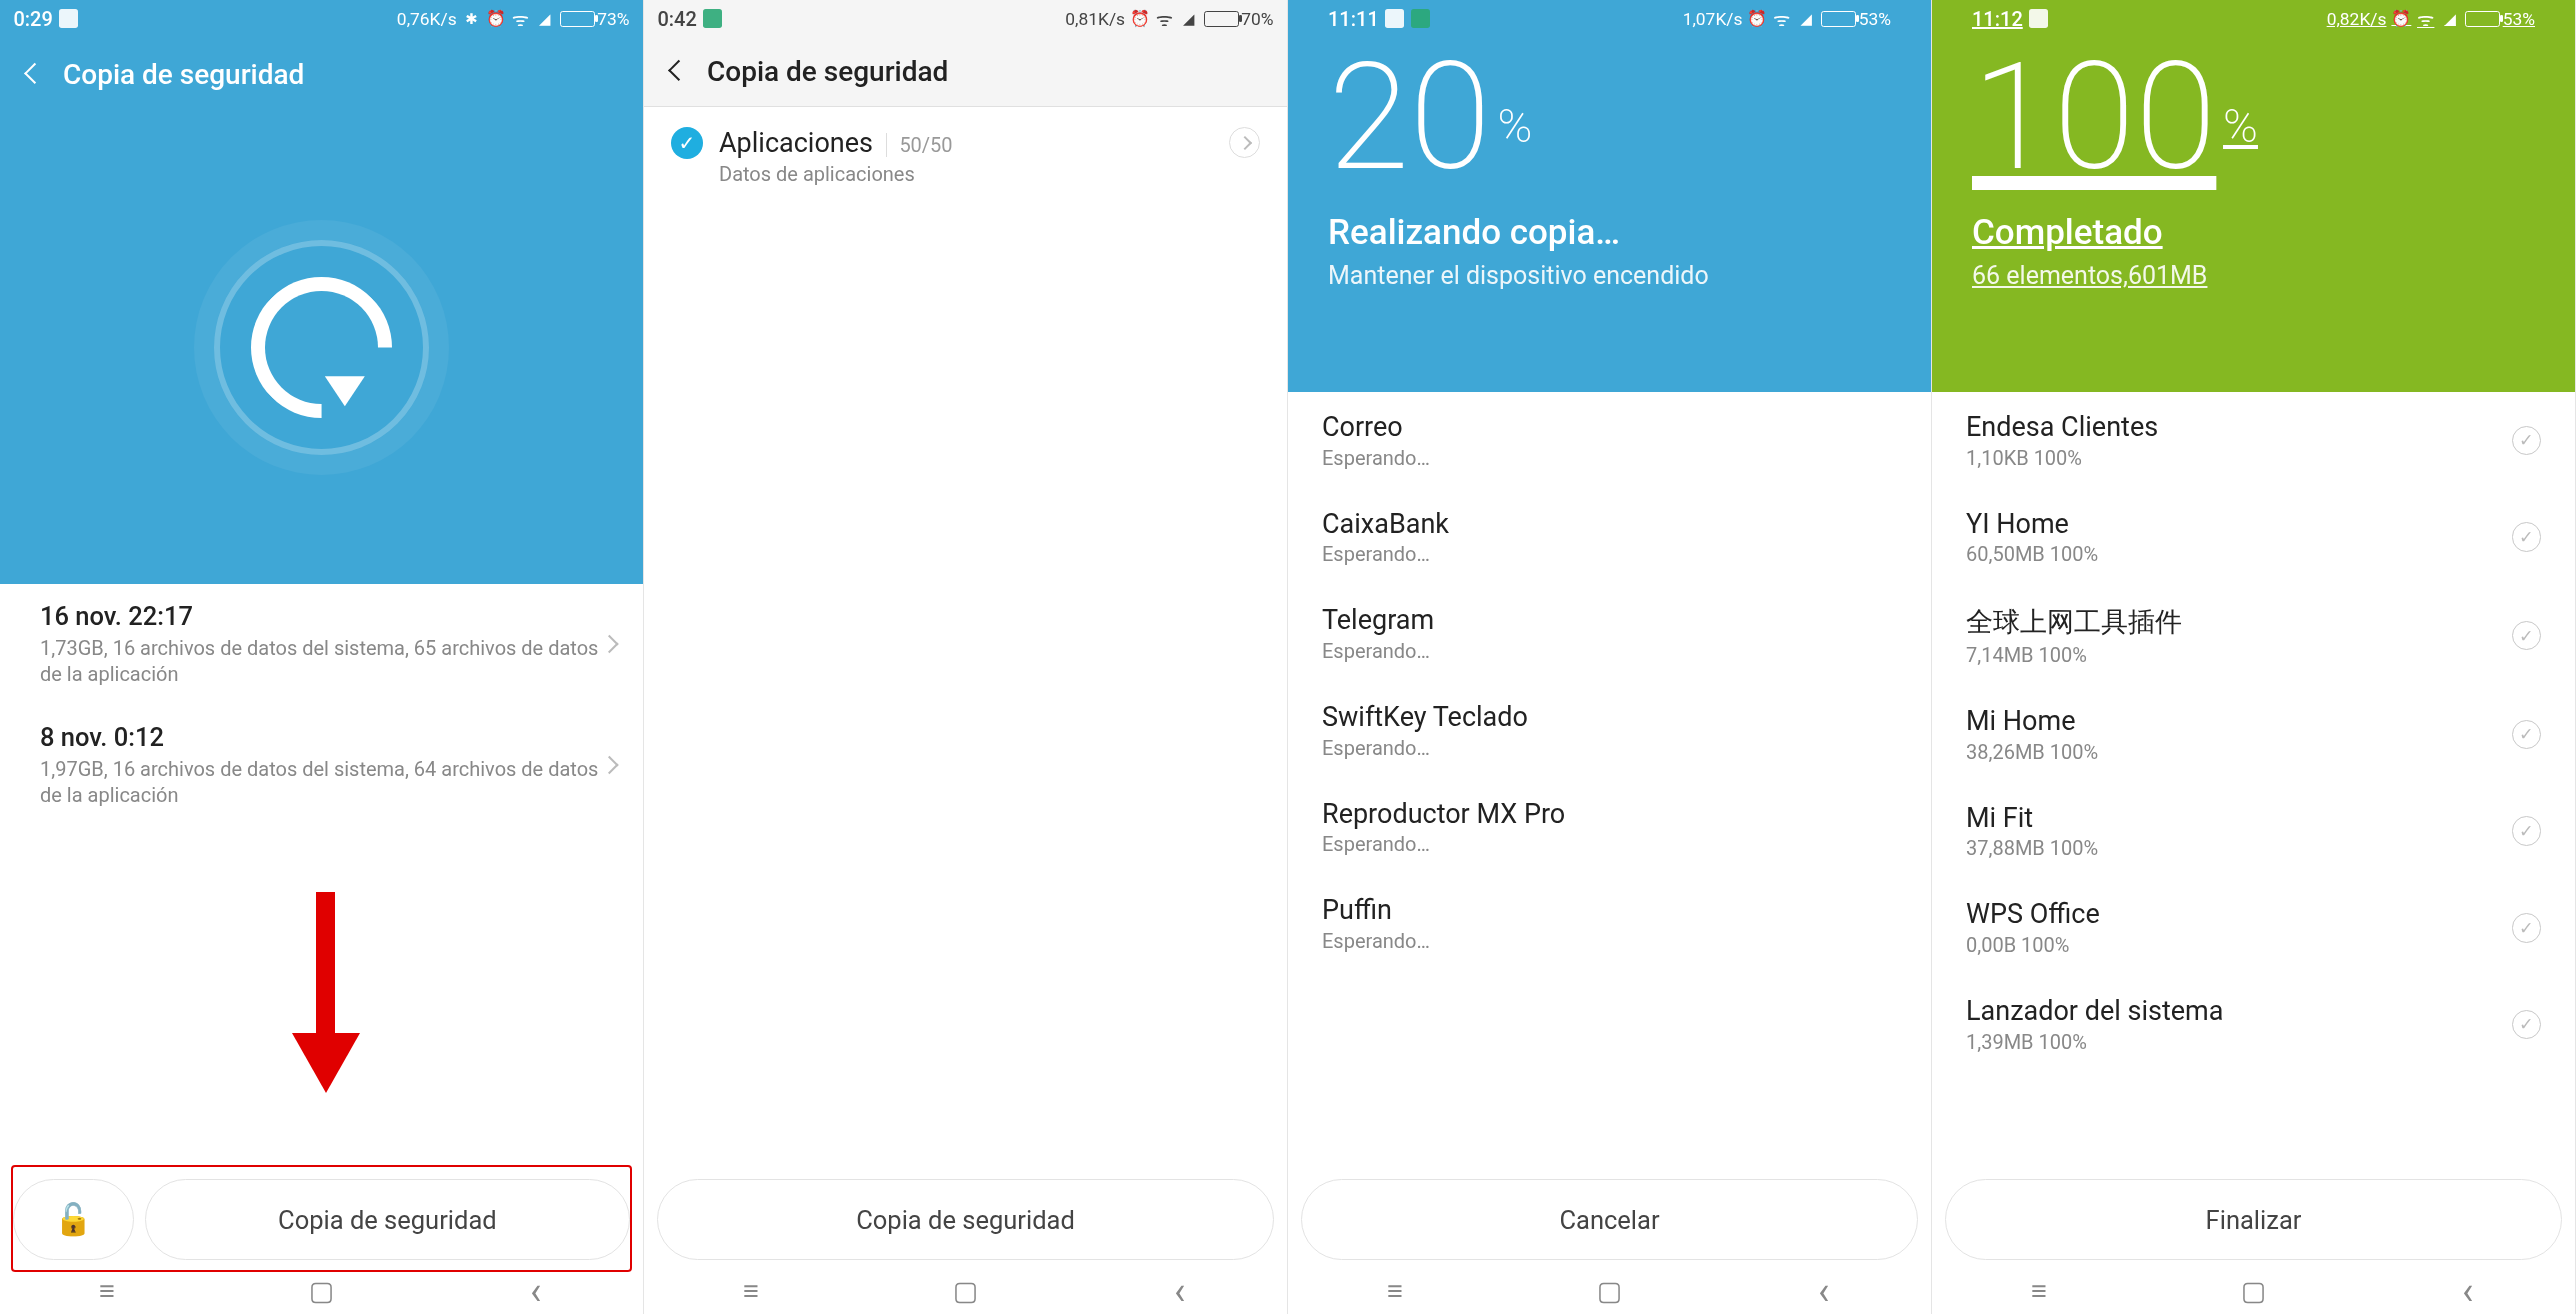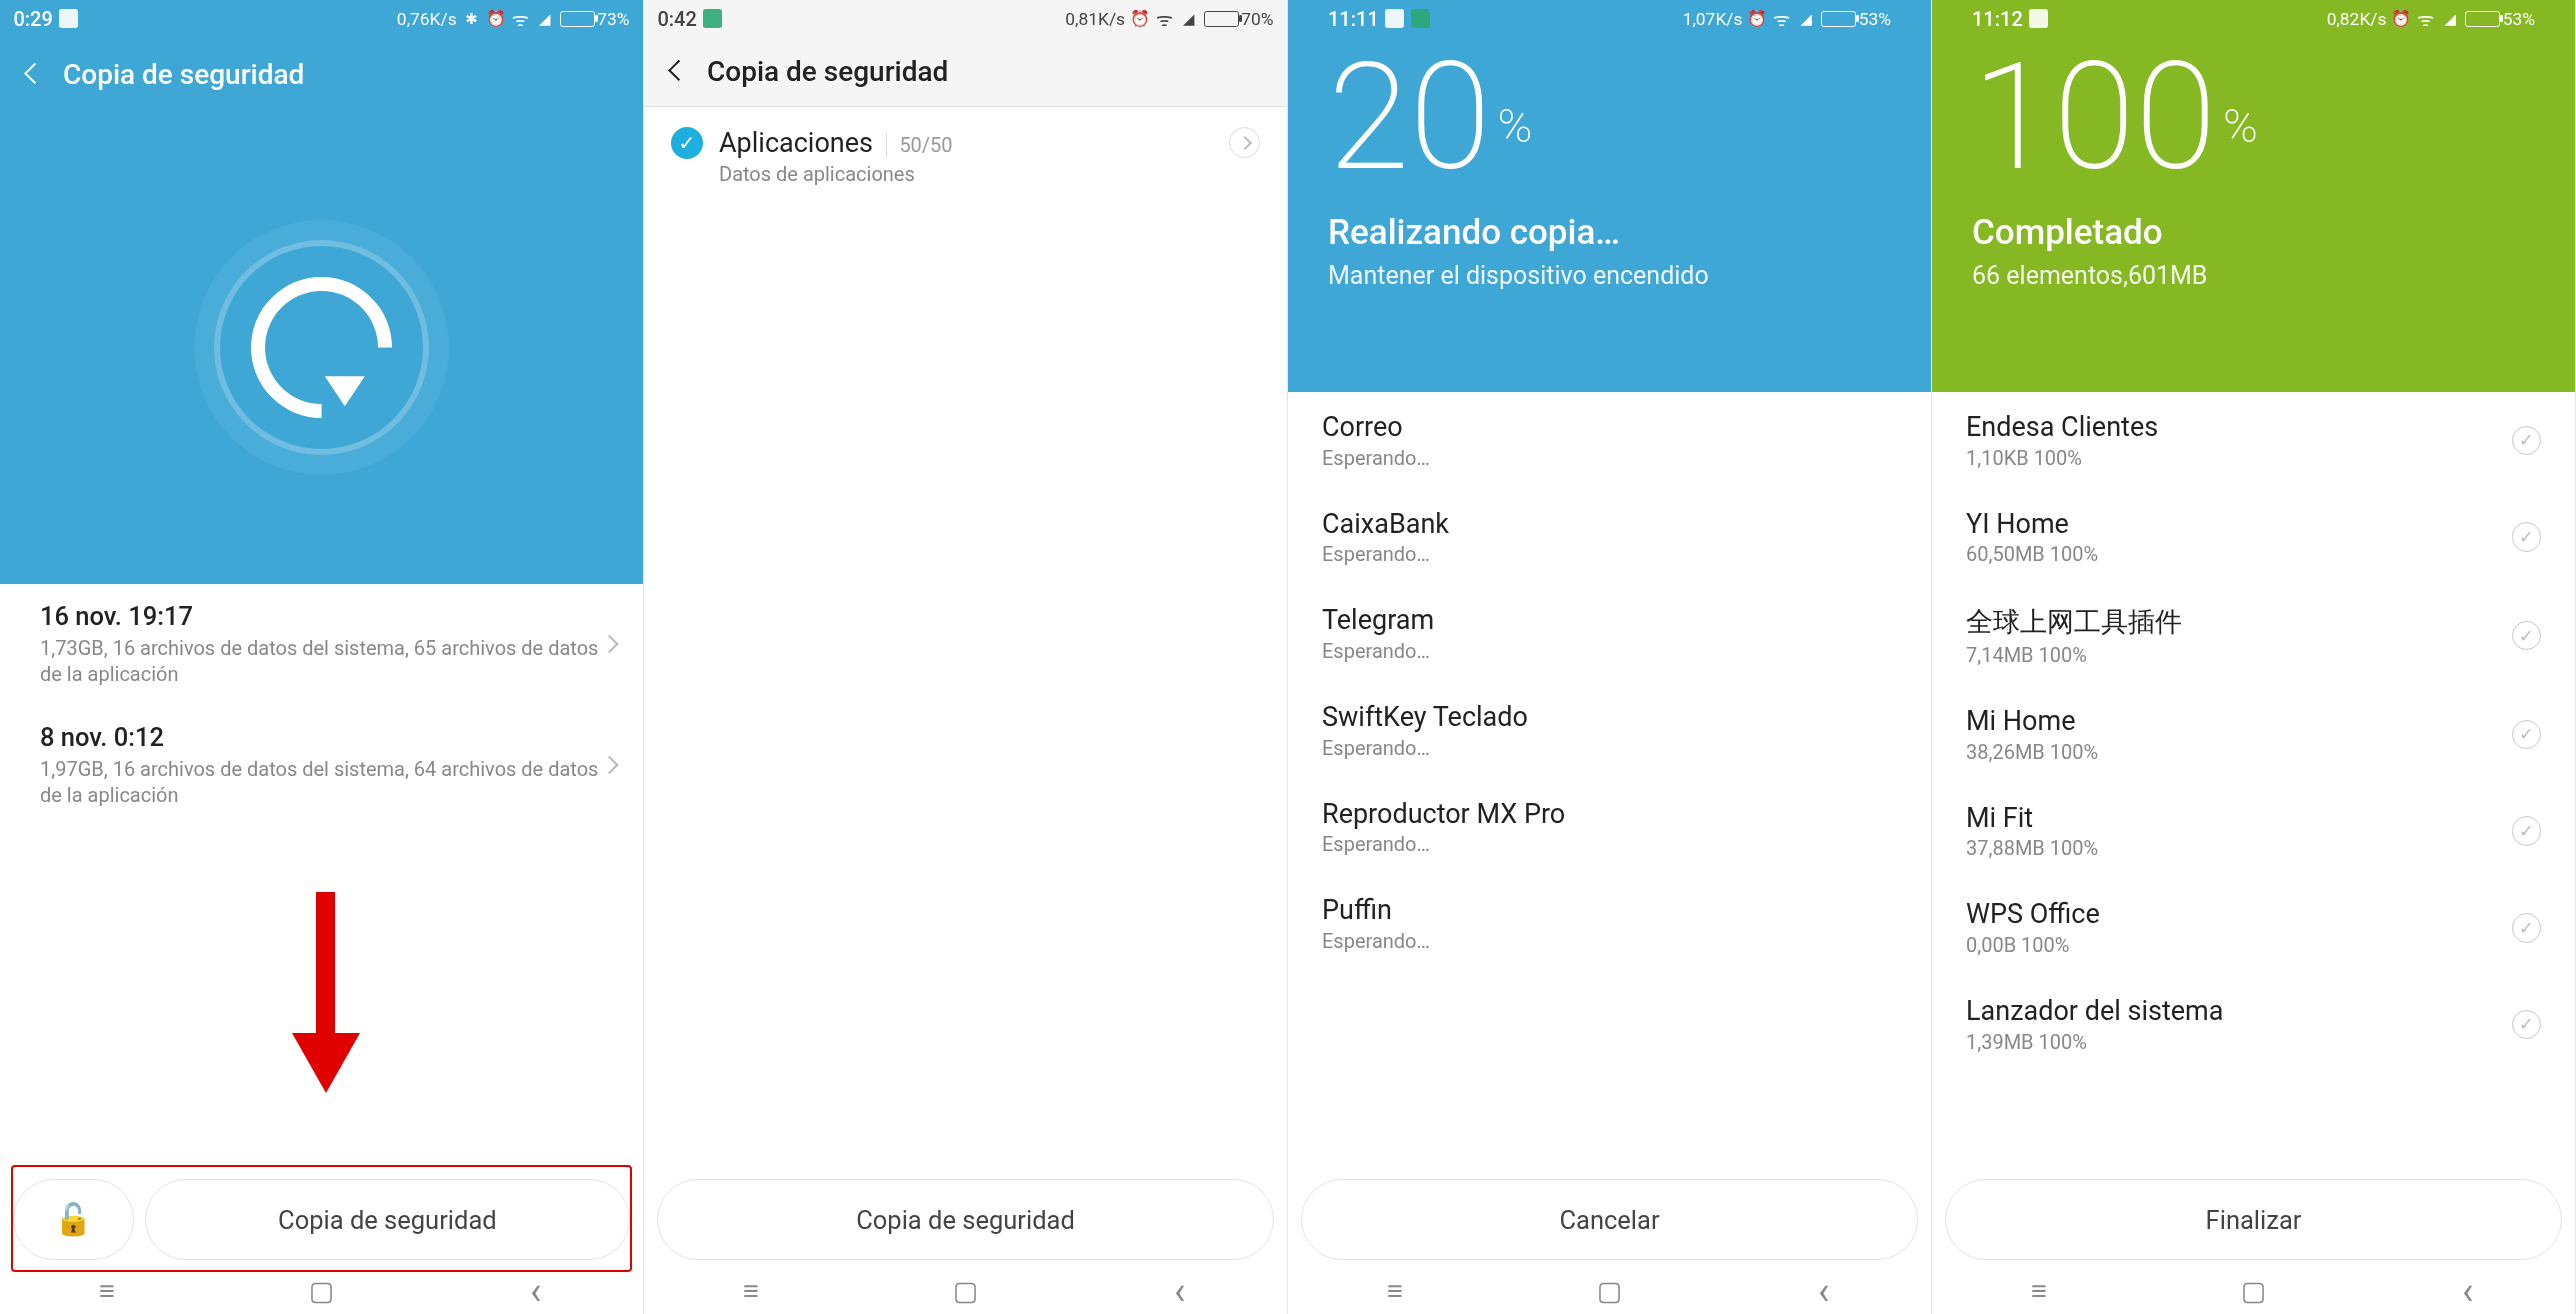--- a/index.html
+++ b/index.html
@@ -159,21 +159,21 @@
   }
   .cat-chev::before{
     content:""; width:8px;height:8px;border-right:2px solid #bbb;border-bottom:2px solid #bbb; transform:rotate(-45deg);
   }
 
   
   .hero-prog {
     color:#fff; padding: 0 40px 47px 40px; height: 392px; display:flex; flex-direction:column;
   }
   .hero-prog.blue { background:#3fa7d6; }
-  .hero-prog.green{ background:#85b822; }
+  .hero-prog.green{ background:#85b822;text-decoration:underline; }
   .hero-prog .status-bar { background: transparent; padding: 0; height:37px; }
   .big-pct { font-size: 148px; font-weight: 200; line-height: 1; display:flex; align-items:center; gap:6.7px; margin-top: 6.7px;}
   .big-pct .pct-sign { font-size: 47px; margin-top: 16px; }
   .hero-title { font-size: 35px; font-weight:500; margin-top: 20px; }
   .hero-sub { font-size: 25px; opacity: .9; margin-top: 8px; }
 
   .item-list { flex:1; overflow:hidden; }
   .item-row {
     display:flex; align-items:center; padding: 19px 34px 19px 34px; gap: 13.4px;
   }
@@ -218,21 +218,21 @@
     </div>
     <div class="s1-circle-wrap">
       <div class="s1-circle">
         <div class="s1-arrow-round"></div>
       </div>
     </div>
   </div>
 
   <div>
     <div class="backup-row">
-      <div class="title-line">16 nov. 19:17</div>
+      <div class="title-line">16 nov. 22:17</div>
       <div class="sub-line">1,73GB, 16 archivos de datos del sistema, 65 archivos de datos de la aplicación</div>
       <span class="chev"></span>
     </div>
     <div class="backup-row">
       <div class="title-line">8 nov. 0:12</div>
       <div class="sub-line">1,97GB, 16 archivos de datos del sistema, 64 archivos de datos de la aplicación</div>
       <span class="chev"></span>
     </div>
   </div>
 

